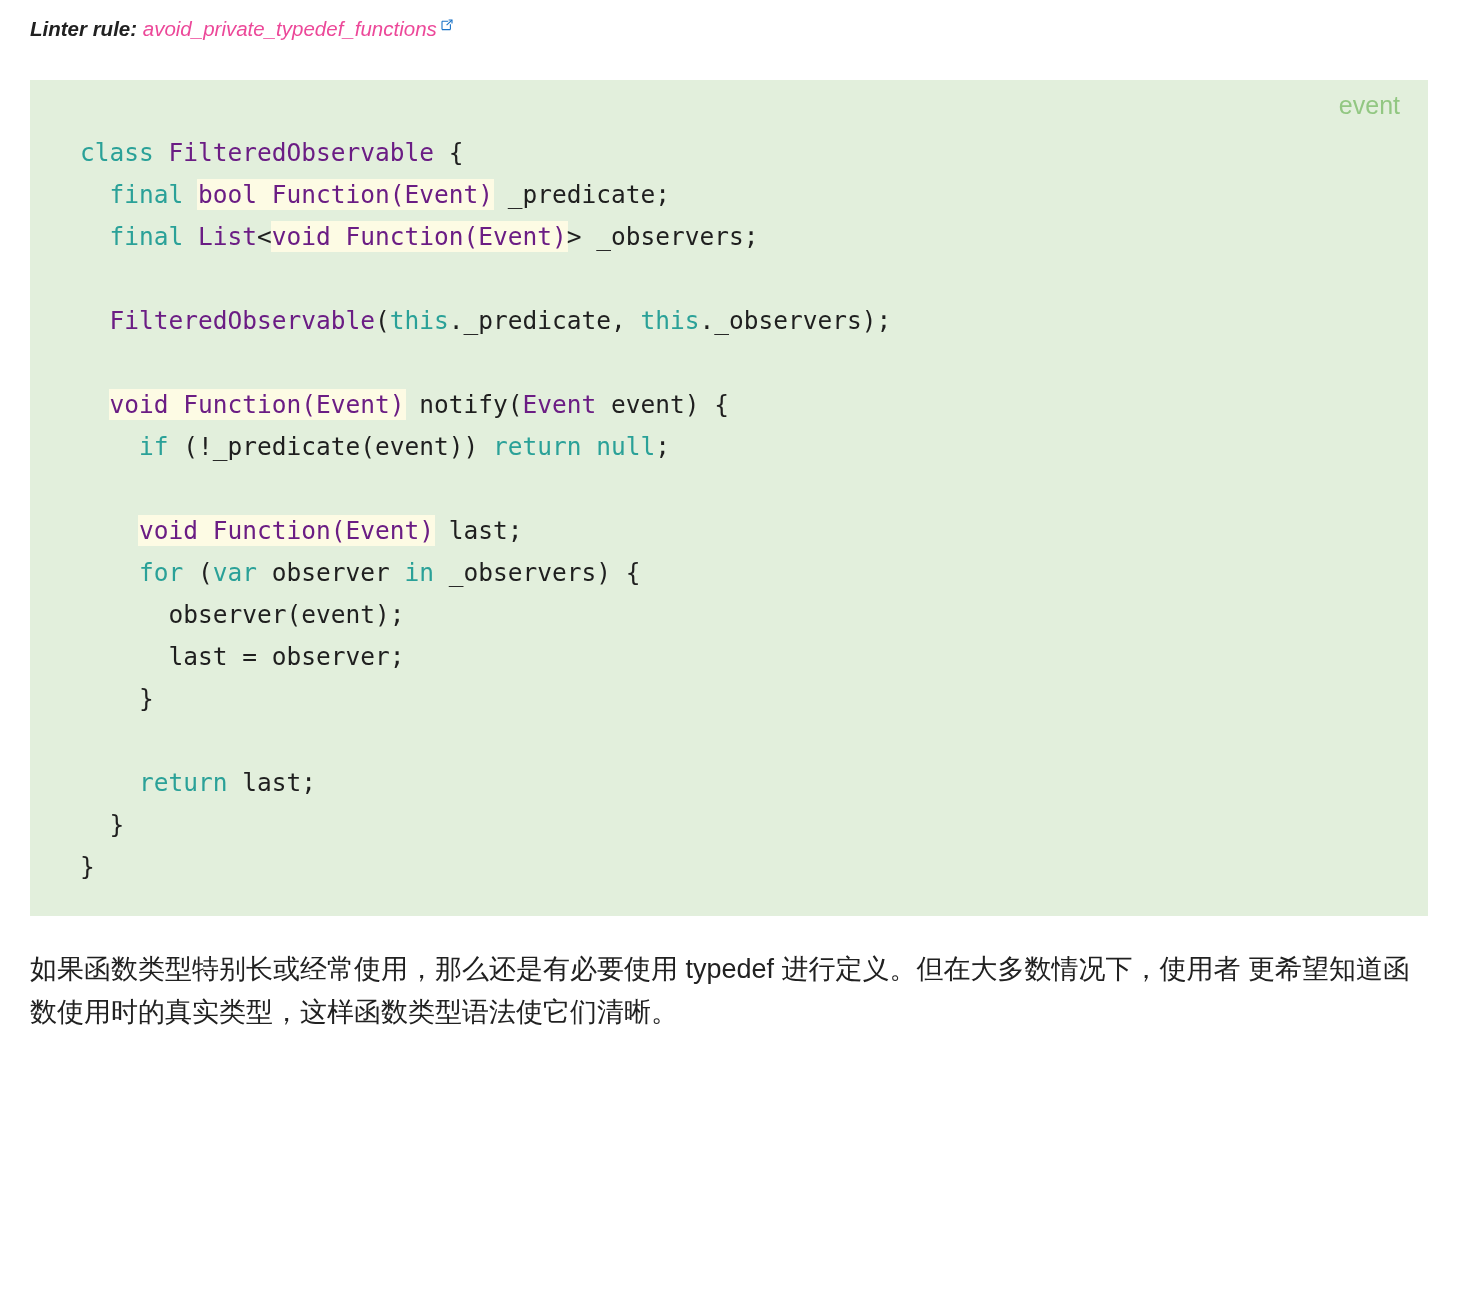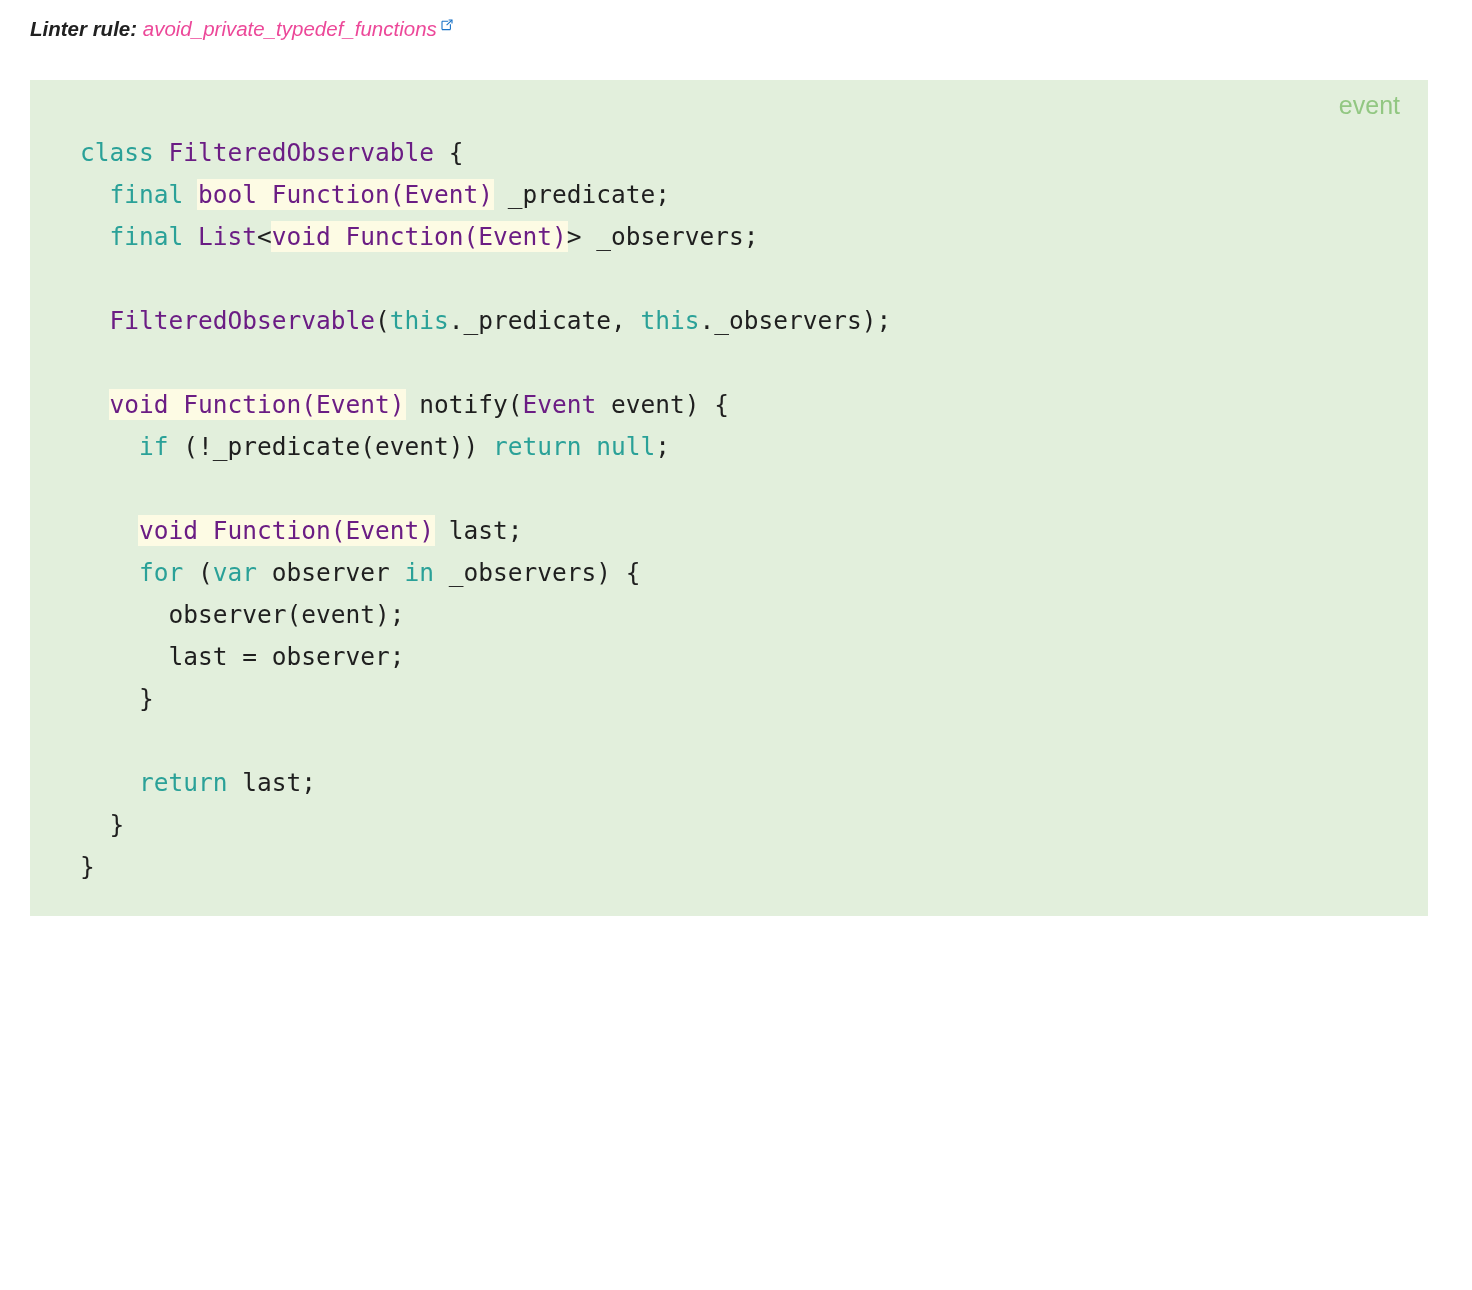--- a/index.html
+++ b/index.html
@@ -143,14 +143,15 @@
 <span><span class="t-pl">    </span><span class="t-kw">for</span><span class="t-pl"> (</span><span class="t-kw">var</span><span class="t-pl"> observer </span><span class="t-kw">in</span><span class="t-pl"> _observers) {</span></span>
 <span><span class="t-pl">      observer(event);</span></span>
 <span><span class="t-pl">      last = observer;</span></span>
 <span><span class="t-pl">    }</span></span>
 <span></span>
 <span><span class="t-pl">    </span><span class="t-kw">return</span><span class="t-pl"> last;</span></span>
 <span><span class="t-pl">  }</span></span>
 <span><span class="t-pl">}</span></span></pre>
   </div>
 
+  <p class="para para-outro">如果函数类型特别长或经常使用，那么还是有必要使用 typedef 进行定义。但在大多数情况下，使用者 更希望知道函数使用时的真实类型，这样函数类型语法使它们清晰。</p>
 
 </div>
 
 </body></html>

